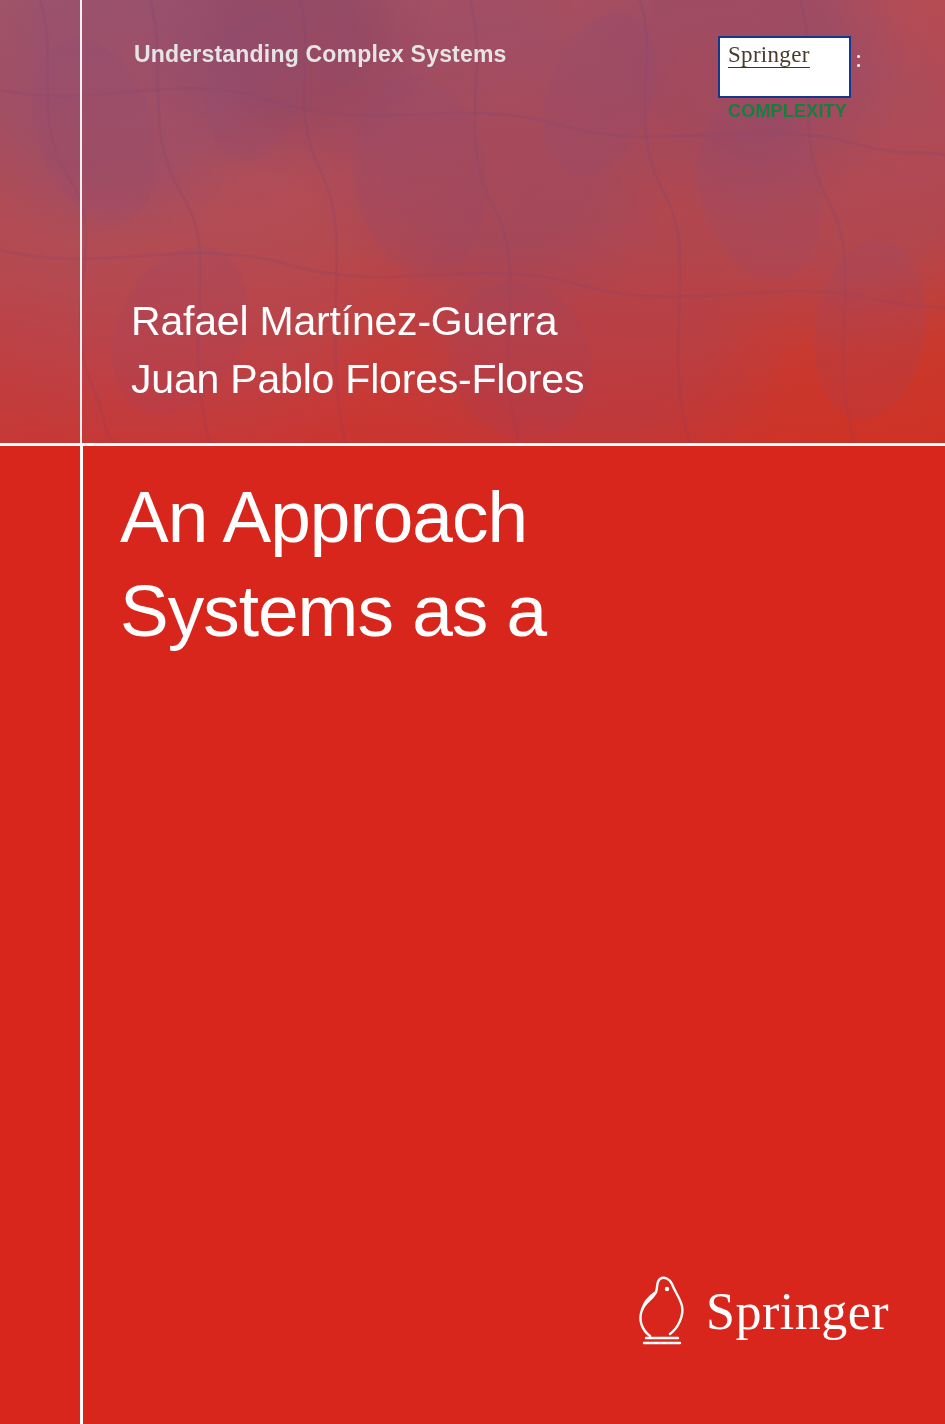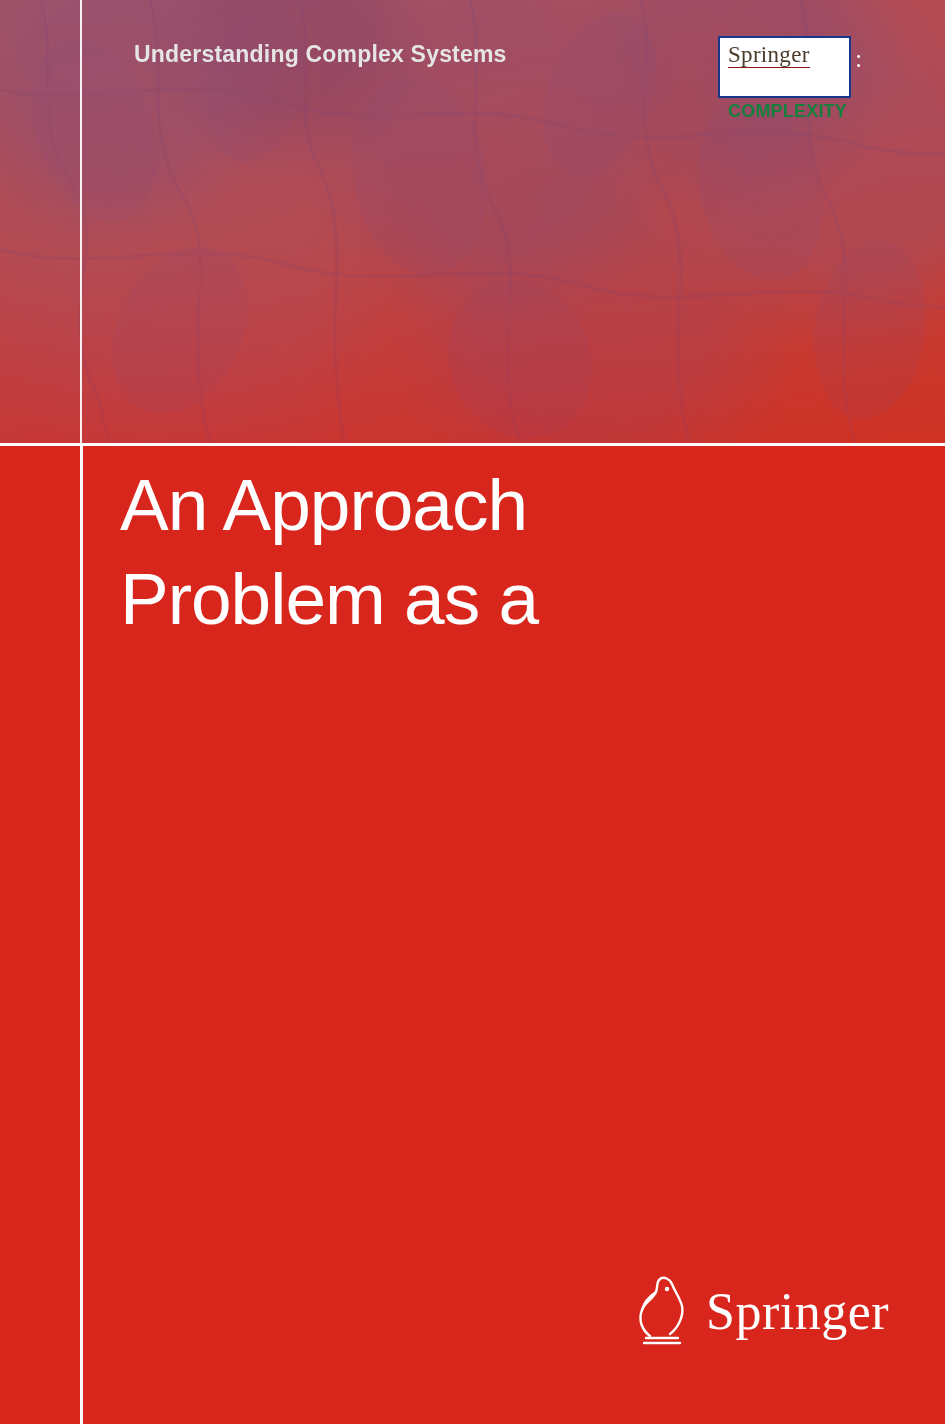--- a/index.html
+++ b/index.html
@@ -139,21 +139,21 @@
     font-weight: 400;
     line-height: 58px;
     letter-spacing: -0.2px;
     white-space: nowrap;
   }
 
   
   .title {
     position: absolute;
     left: 120px;
-    top: 458px;
+    top: 470px;
     width: 790px;
     color: #ffffff;
   }
   .title .tline {
     font-size: 73px;
     font-weight: 400;
     line-height: 94px;
     letter-spacing: -1px;
     white-space: nowrap;
   }
@@ -222,24 +222,28 @@
 
   <div class="complexity-logo">
     <div class="line1">
       <span>Springer</span>
       <span class="underline"></span>
     </div>
     <div class="line2">COMPLEXITY</div>
   </div>
   <div class="complexity-colon">:</div>
 
+  <div class="authors">
+    <div class="author">Rafael Martínez-Guerra</div>
+    <div class="author">Juan Pablo Flores-Flores</div>
+  </div>
 
   <div class="title">
     <div class="tline">An Approach</div>
-    <div class="tline">Problem as a</div>
+    <div class="tline">Systems as a</div>
   </div>
 
   <div class="springer-logo">
     <svg class="knight" viewBox="0 0 80 78">
       <g fill="none" stroke="#ffffff" stroke-width="2.4" stroke-linejoin="round" stroke-linecap="round">
         <path d="M30,64 C22,58 18,48 22,38 C25,30 33,27 36,20 C38,15 36,10 40,7 C44,4 50,7 52,12 C55,20 60,26 62,34 C64,44 58,56 50,62"></path>
         <path d="M36,20 C30,24 24,30 22,38"></path>
         <circle cx="47" cy="17" r="2.2" fill="#ffffff" stroke="none"></circle>
         <path d="M26,66 L58,66"></path>
         <path d="M24,71 L60,71"></path>

